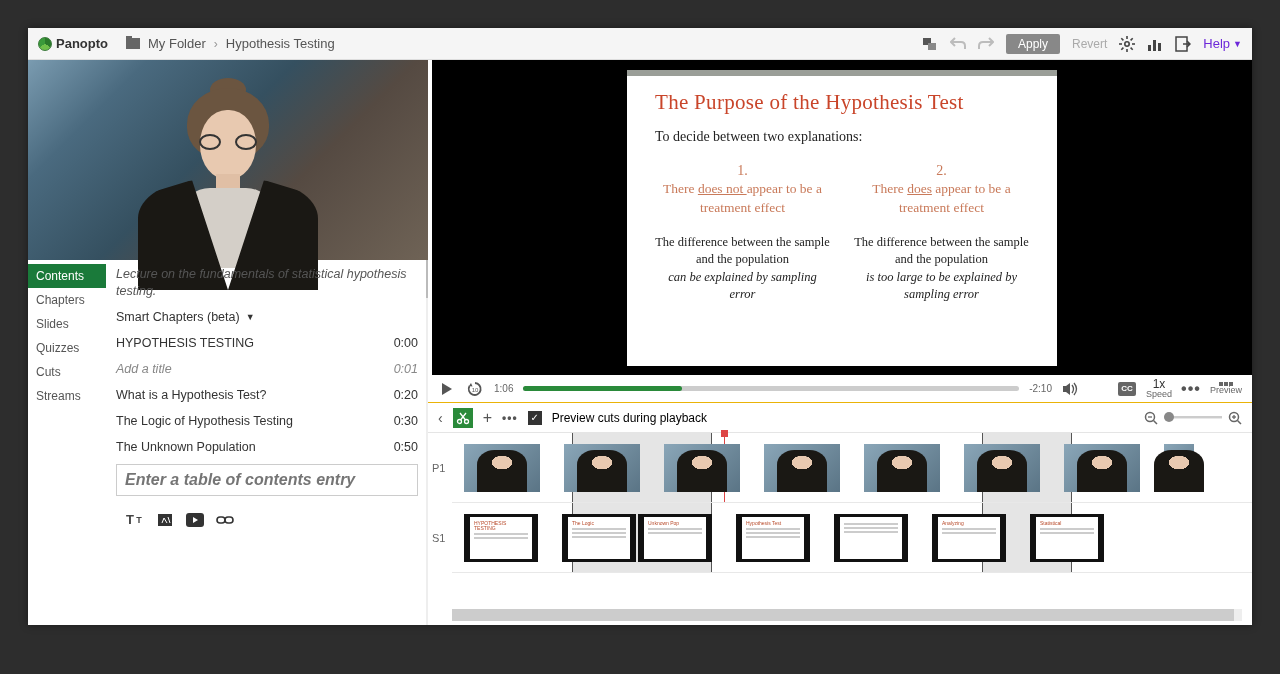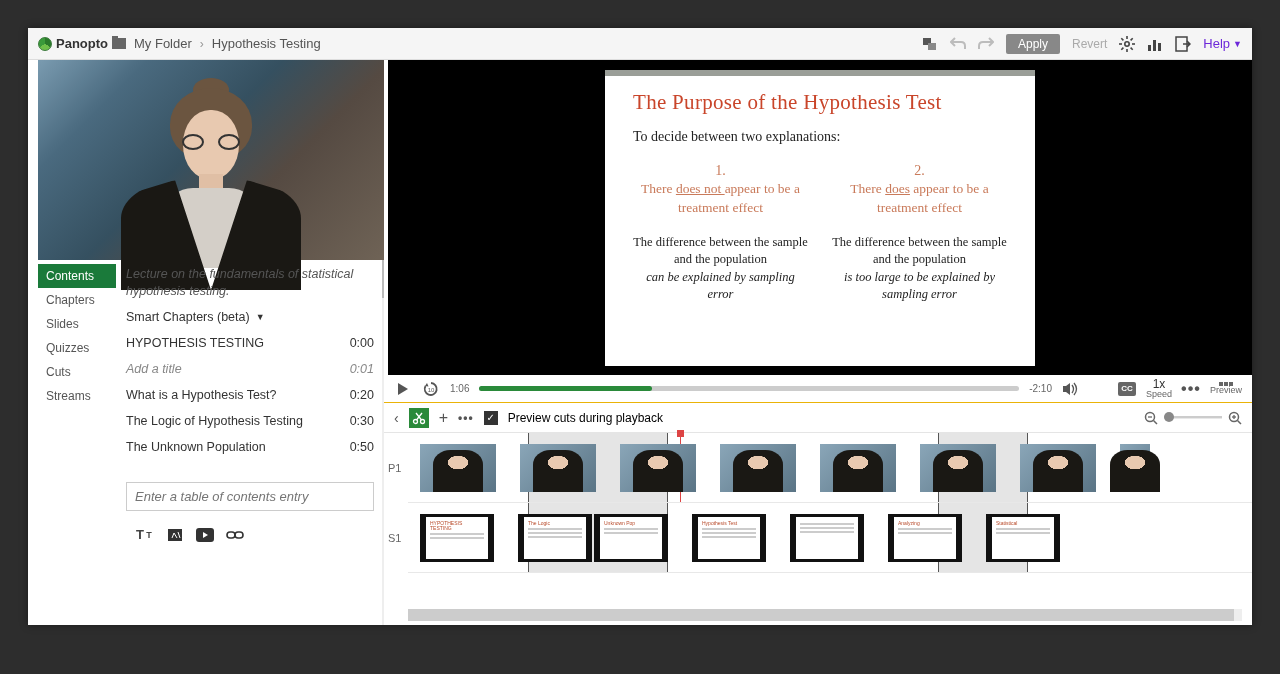--- a/index.html
+++ b/index.html
@@ -32,33 +32,33 @@
     padding: 0 10px;
     font-size: 13px;
     color: #444;
   }
   .logo { display: flex; align-items: center; gap: 4px; font-weight: 600; color: #333;}
   .logo-circle {
     width: 14px; height: 14px; border-radius: 50%;
     background: conic-gradient(#2a7a2a 0 120deg,#6fbf4a 120deg 240deg,#3a9a3a 240deg 360deg);
     border:1px solid #3a7a3a;
   }
-  .breadcrumb { display:flex; align-items:center; gap:8px; margin-left:4px; color:#555;}
+  .breadcrumb { display:flex; align-items:center; gap:8px; margin-left:18px; color:#555;}
   .breadcrumb .folder-ic { width:14px;height:11px;background:#666; position:relative;}
   .breadcrumb .folder-ic::before{content:'';position:absolute;top:-2px;left:0;width:6px;height:2px;background:#666;}
   .chev { color:#999; font-size:12px;}
   .header-right { margin-left:auto; display:flex; align-items:center; gap:12px;}
   .hicon { width:16px;height:16px; display:flex;align-items:center;justify-content:center;color:#555;fill:#555;}
   .hicon.dim { opacity:.35;}
   .btn-apply { background:#888;color:#fff;border:none;padding:3px 12px;font-size:12px;border-radius:2px;}
   .btn-revert { background:transparent;color:#aaa;border:none;font-size:12px;}
   .help { display:flex;align-items:center;gap:3px;font-size:13px;color:#6d28d9;}
   
   .body { flex:1; display:flex; overflow:hidden;}
-  .left-col { width:356px; display:flex; flex-direction:column;padding-left:10px; }
+  .left-col { width:400px; display:flex; flex-direction:column; }
   .webcam {
     height:200px;
     background: linear-gradient(135deg,#7a9bb0 0%,#4a6a7f 20%,#355060 45%,#554a42 65%,#6f6356 100%);
     position:relative;
   }
   .person {
     position:absolute; left:50%; bottom:0; transform:translateX(-50%);
     width:190px; height:180px;
   }
   .person .hair{ position:absolute;top:8px;left:50%;transform:translateX(-50%);width:82px;height:72px;background:#6b5540;border-radius:50% 50% 45% 45%;}
@@ -76,21 +76,21 @@
   .sidetab.active { background:#1a7a3a; color:#fff;}
   .content-pane { flex:1; padding:6px 10px 0 10px; font-size:12.5px; color:#333; position:relative;}
   .content-pane .desc { font-style:italic; color:#555; display:block; margin-bottom:10px; line-height:1.35;}
   .chapters-header { display:flex;align-items:center;gap:6px;margin:4px 0 6px 0; font-size:12.5px;}
   .chapters-header .tri{font-size:9px;}
   .chap-row { display:flex; justify-content:space-between; padding:6px 0; font-size:12.5px; color:#333;}
   .chap-row.title-upper { text-transform:uppercase;font-weight:400;}
   .chap-row.add-title{ color:#888; font-style:italic;}
   .scrollbar-fake { position:absolute;right:-4px;top:0;width:6px;height:100%;background:#eee;}
   .scrollbar-fake::after{content:'';position:absolute;top:0;width:6px;height:38px;background:#bbb;}
-  .toc-input { width:100%; padding:6px 8px; font-size:13px; color:#888; border:1px solid #ccc; font-style:italic; margin-top:22px;}
+  .toc-input { width:100%; padding:6px 8px; font-size:16px; color:#888; border:1px solid #ccc; font-style:italic; margin-top:4px;font-weight:bold;}
   .toc-icons { height:48px; display:flex; align-items:center; gap:12px; padding:0 10px;}
   .toc-icons span{ width:18px;height:18px;display:inline-flex;align-items:center;justify-content:center;color:#444;}
   
   .right-col { flex:1; display:flex; flex-direction:column; background:#fff;}
   .slide-area { height:315px; background:#000; display:flex; align-items:center; justify-content:center; margin-left:4px;}
   .slide {
     width:430px; height:296px; background:#fff; border-top:6px solid #9a9e98;
     padding:14px 28px; font-family:Georgia,serif;
   }
   .slide h2{ color:#c9452a; font-size:21px; font-weight:400; letter-spacing:.3px;}

